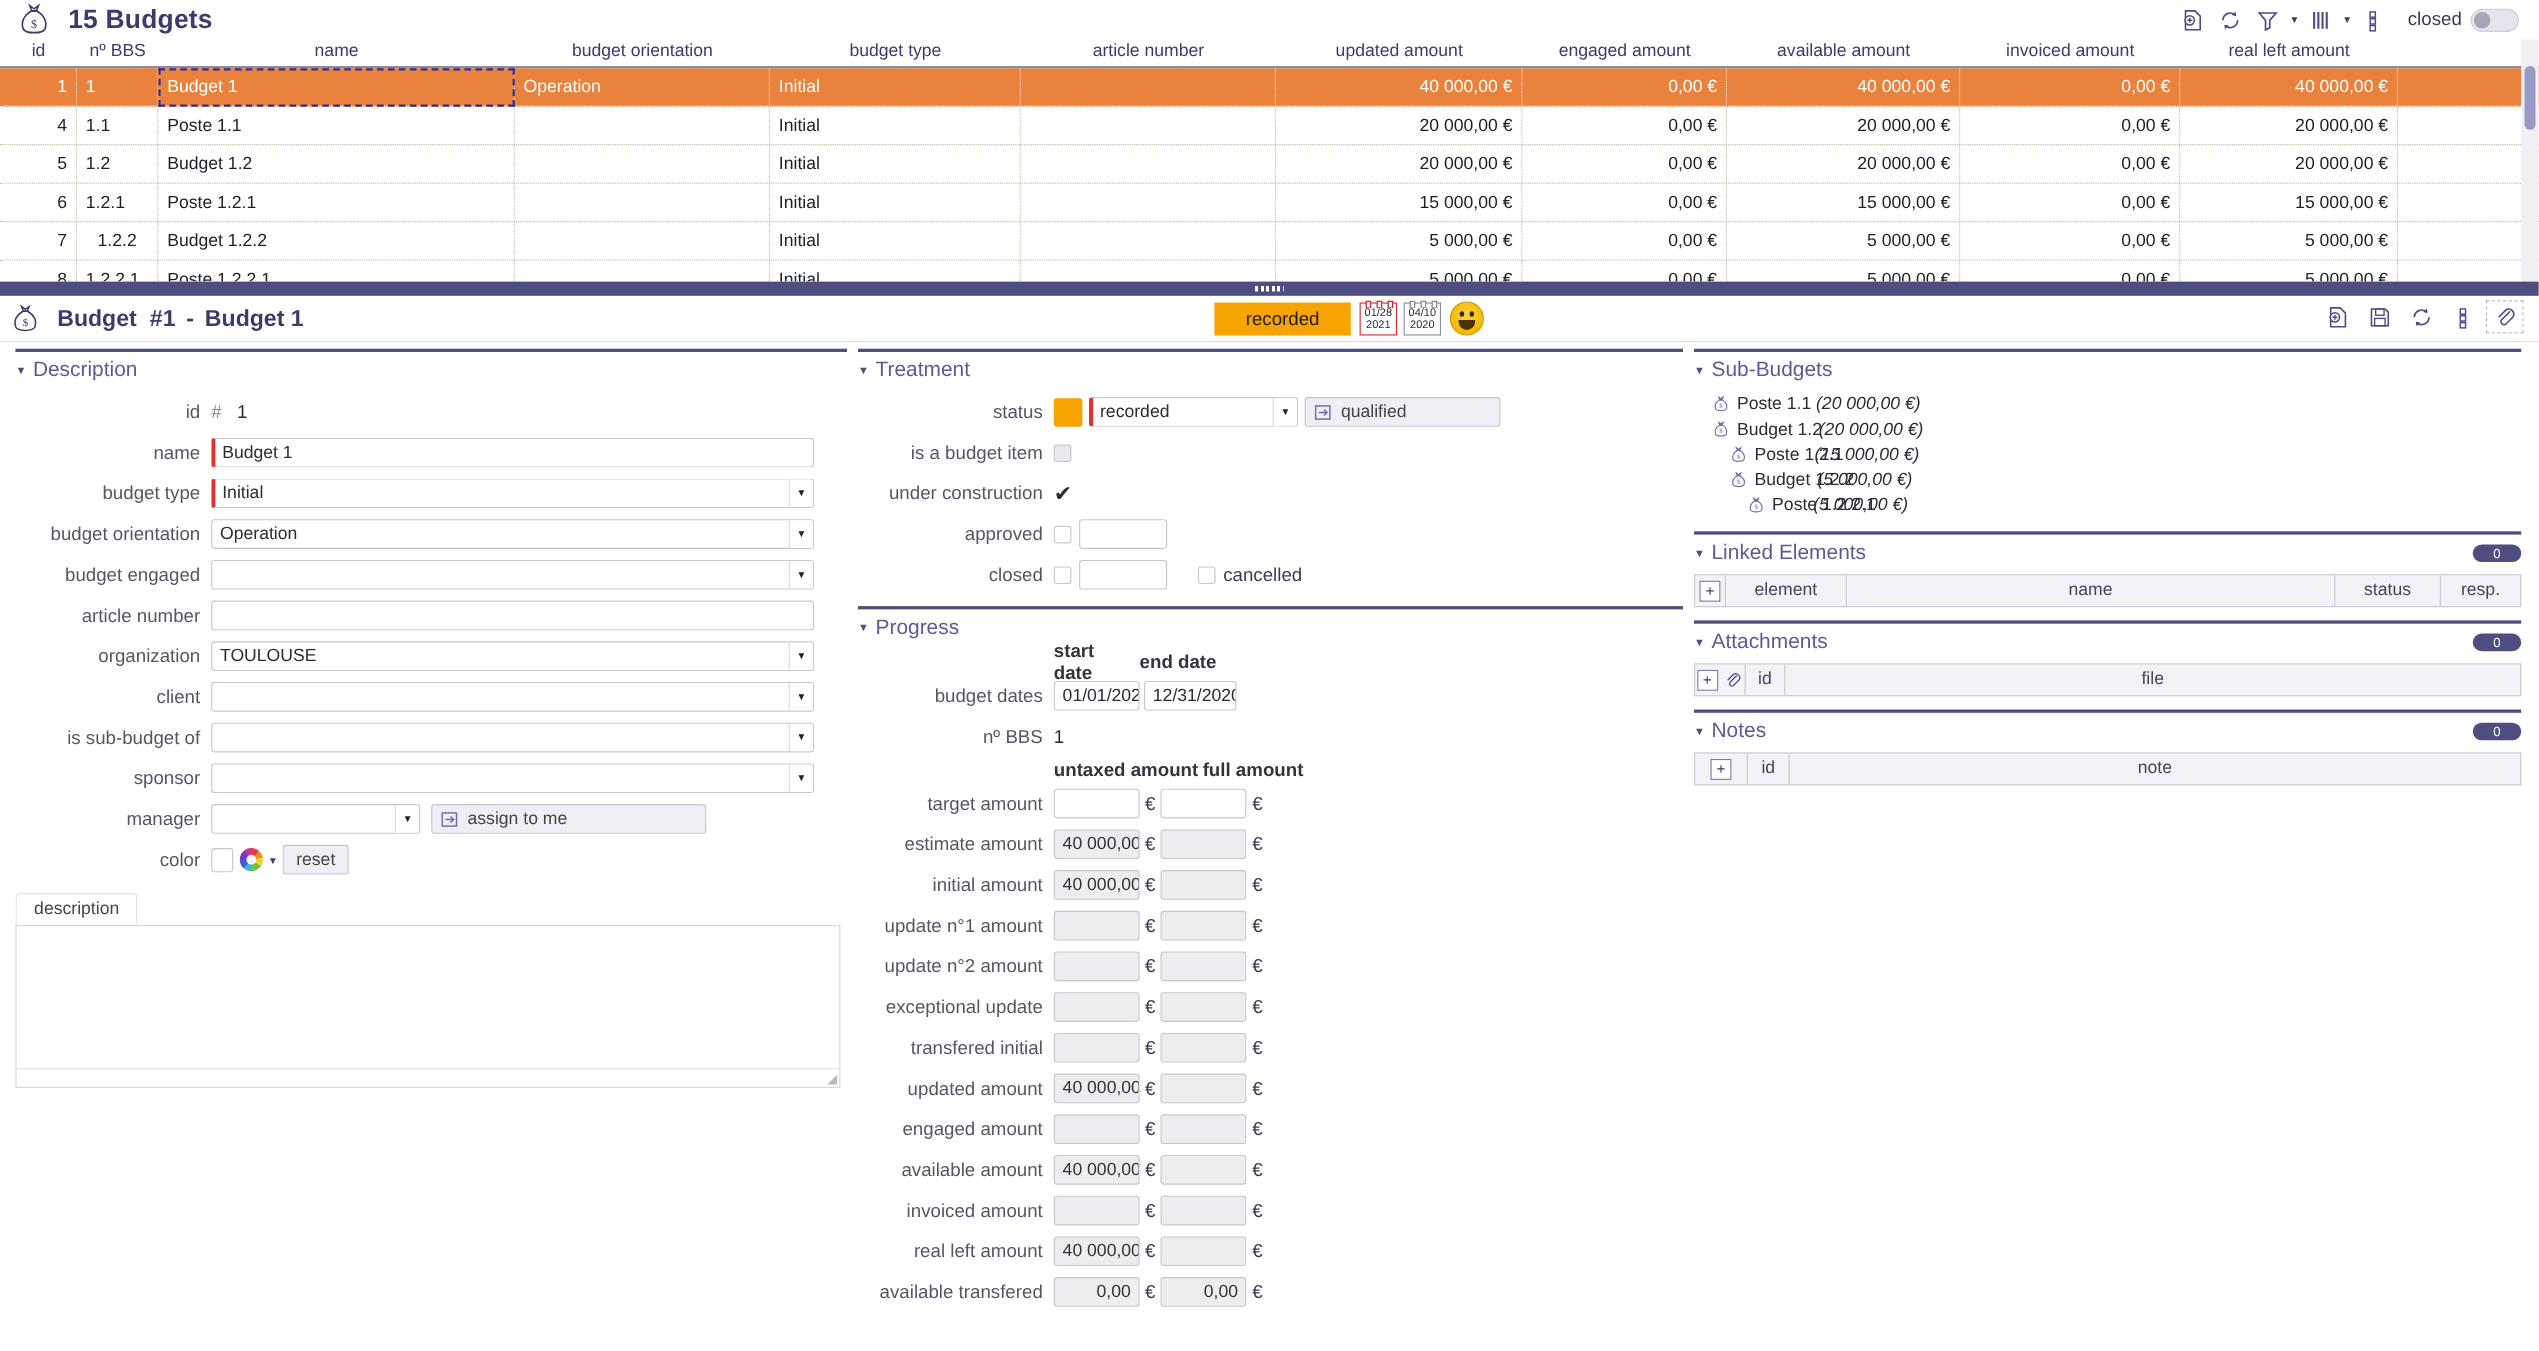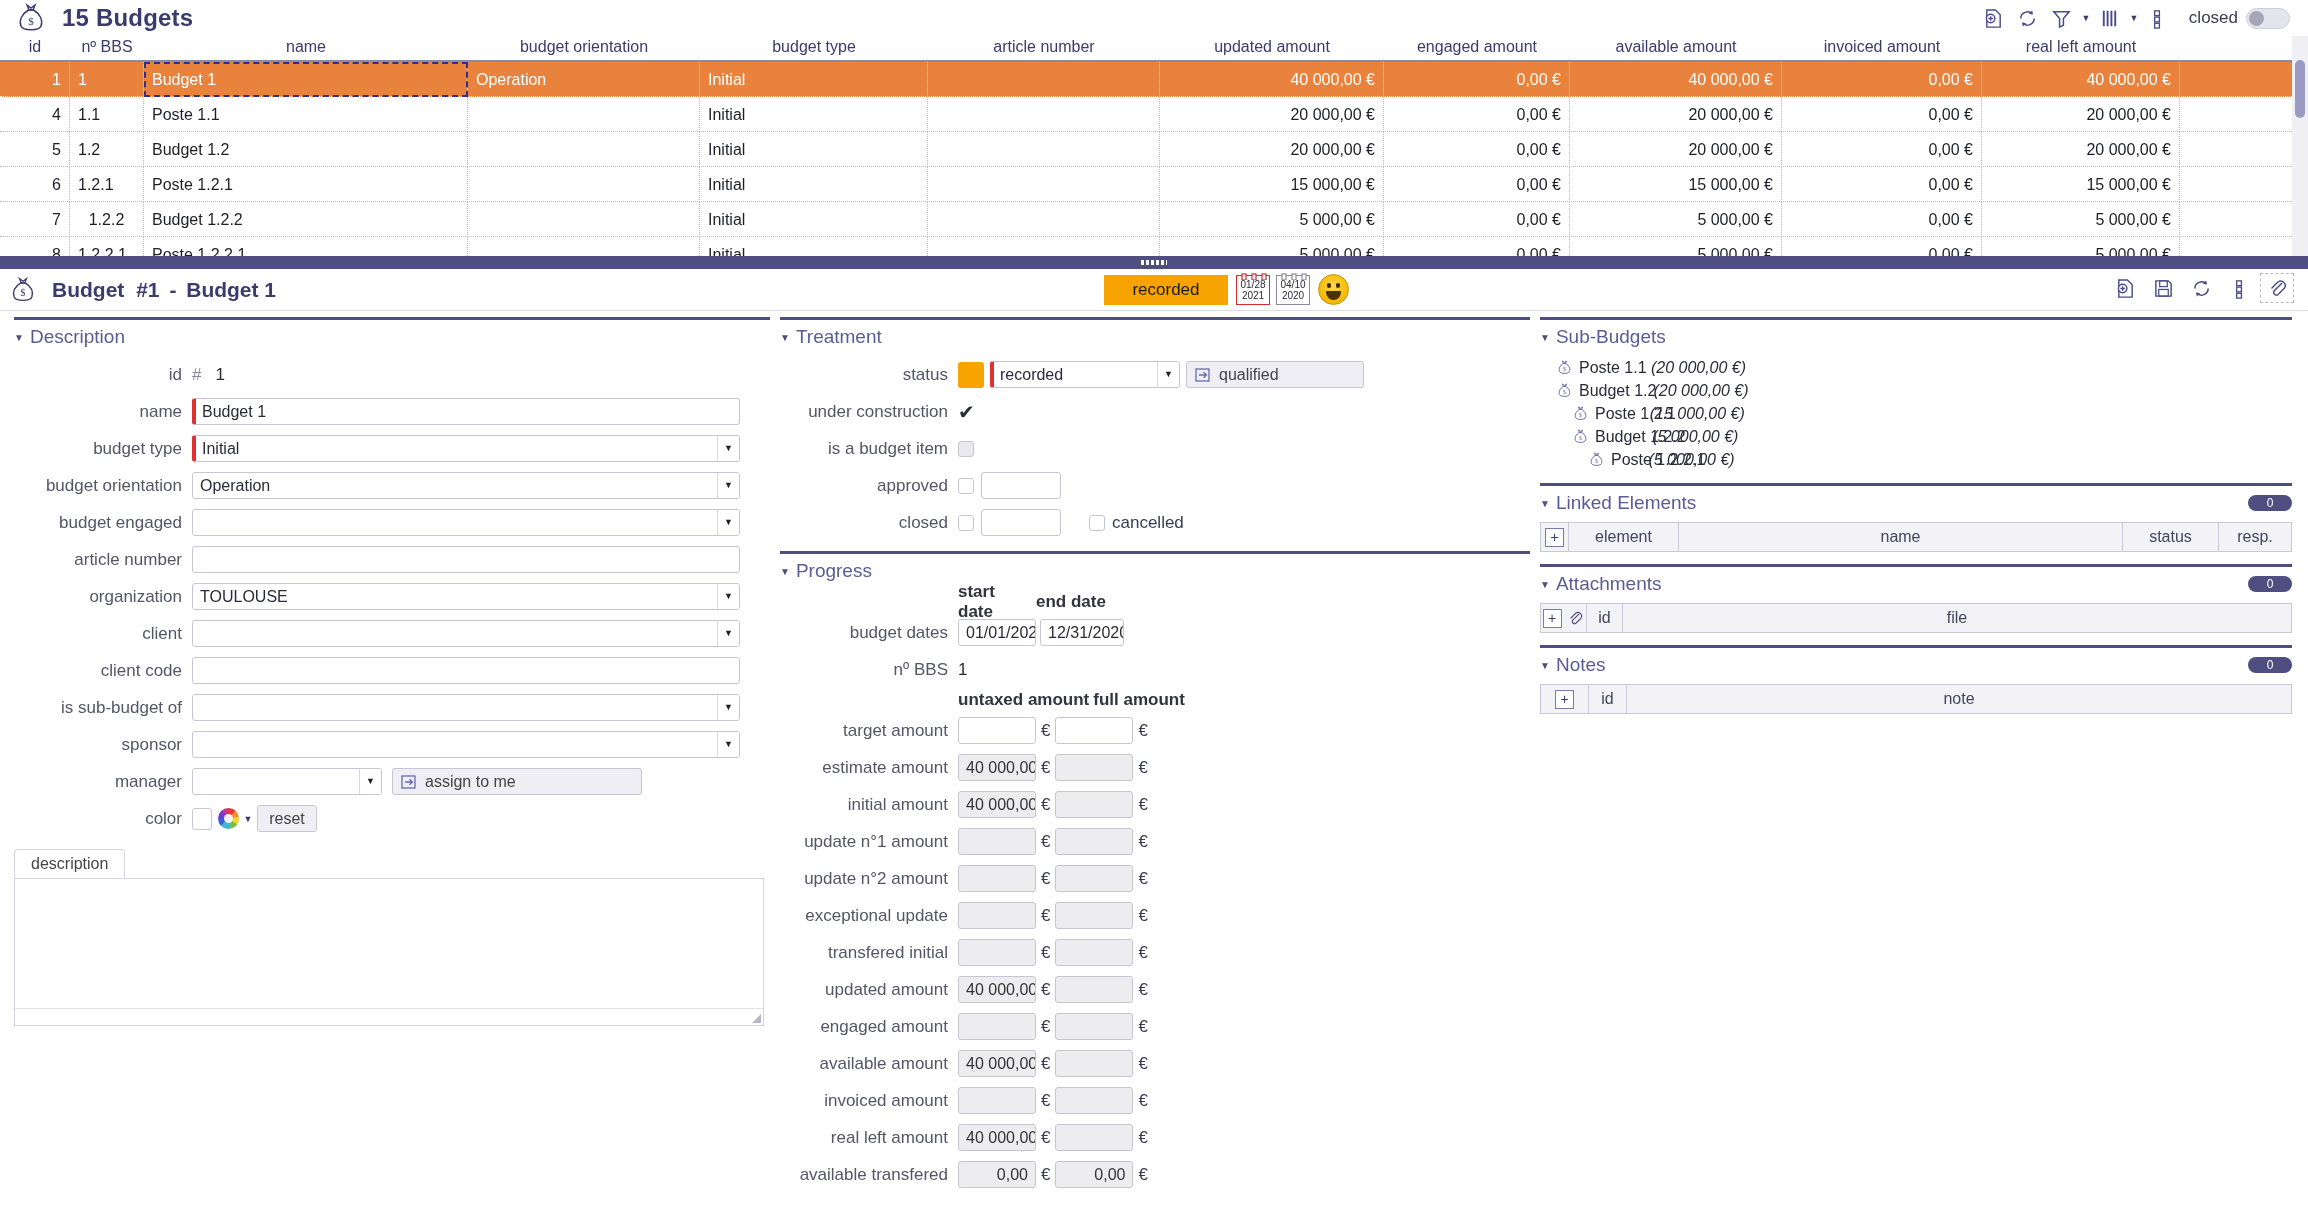--- a/index.html
+++ b/index.html
@@ -529,26 +529,20 @@
         <div class="frow">
           <div class="flabel">client</div>
           <div class="fctl">
             <div class="inp sel" style="width:548px">
               <span></span>
               <span class="arrow">▼</span>
             </div>
           </div>
         </div>
 
-        <div class="frow">
-          <div class="flabel">client code</div>
-          <div class="fctl">
-            <div class="inp" style="width:548px"></div>
-          </div>
-        </div>
 
         <div class="frow">
           <div class="flabel">is sub-budget of</div>
           <div class="fctl">
             <div class="inp sel" style="width:548px">
               <span></span>
               <span class="arrow">▼</span>
             </div>
           </div>
         </div>
@@ -621,31 +615,31 @@
               <svg width="16" height="16" viewBox="0 0 16 16">
                 <rect x="1" y="2" width="13" height="12" fill="none" stroke="#6a6ab0" stroke-width="1.3"></rect>
                 <path d="M4 8 h7 M8.5 5.2 L11.5 8 L8.5 10.8" fill="none" stroke="#6a6ab0" stroke-width="1.3"></path>
               </svg>
               <span>qualified</span>
             </div>
           </div>
         </div>
 
         <div class="frow">
+          <div class="flabel">is a budget item</div>
+          <div class="fctl">
+              <span class="chk grey"></span>
+            </div>
+        </div>
+
+        <div class="frow">
           <div class="flabel">under construction</div>
           <div class="fctl">
             <span class="checkmark">✔</span>
           </div>
-        </div>
-
-        <div class="frow">
-          <div class="flabel">is a budget item</div>
-          <div class="fctl">
-              <span class="chk grey"></span>
-            </div>
         </div>
 
         <div class="frow">
           <div class="flabel">approved</div>
           <div class="fctl" style="gap:7px">
             <span class="chk"></span>
             <div class="inp" style="width:80px"></div>
           </div>
         </div>
 

